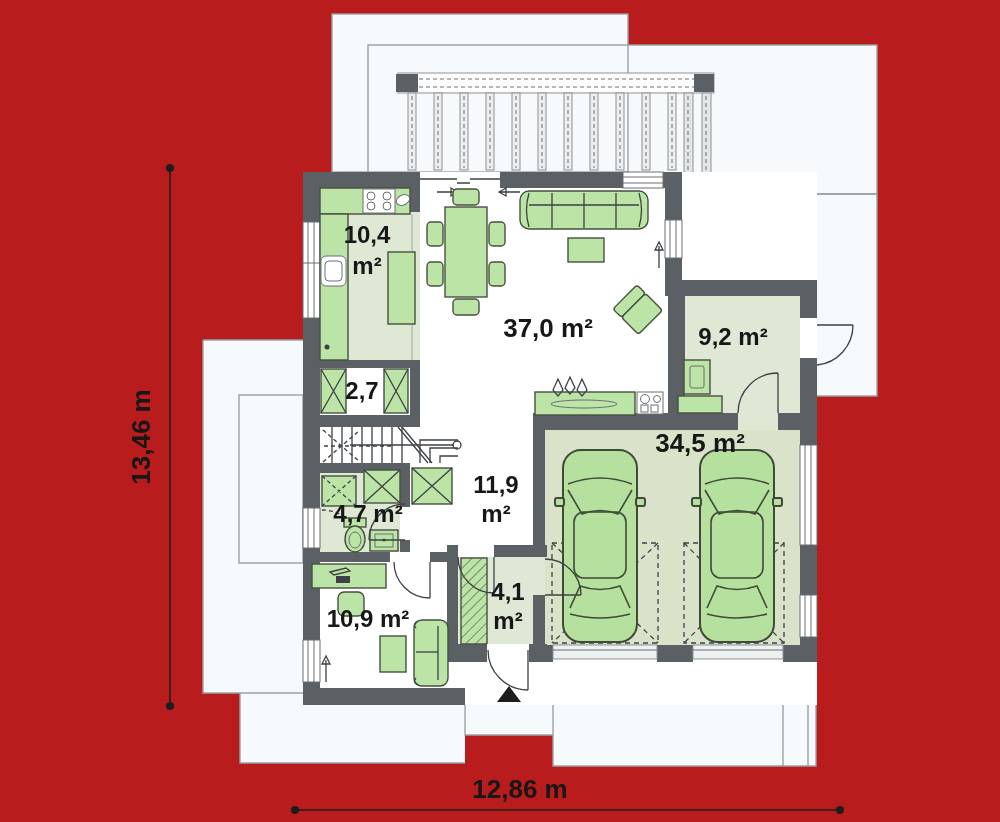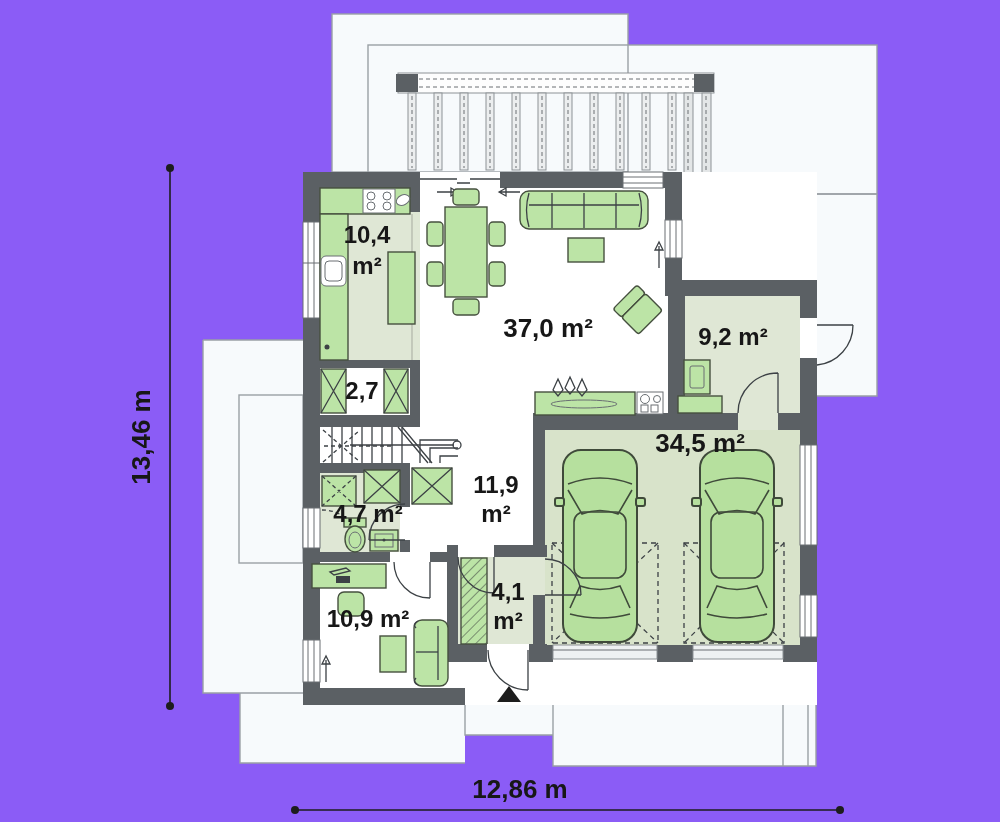--- a/index.html
+++ b/index.html
@@ -1,16 +1,16 @@
 <!DOCTYPE html>
 <html style="--wall: #5b6064; --furniture: #bce4a6; --furniture_stroke: #46503f; --car: #b6e09e; --room_tint: #dfe7d5; --garage_tint: #d8e3ca; --terrace: #f7fafc; --outline: #9aa0a5; --text: #171717;"><head>
 <meta charset="utf-8">
 <style>
   html,body{margin:0;padding:0;background:#fff;}
-  .stage{position:relative;width:1000px;height:822px;background:#8b5cf6;overflow:hidden;
+  .stage{position:relative;width:1000px;height:822px;background:#b91c1c;overflow:hidden;
          font-family:"Liberation Sans",sans-serif;}
   svg{display:block}
   .terr{fill:var(--terrace,#f7fafc);}
   .terrl{fill:none;stroke:var(--outline,#9aa0a5);stroke-width:1.4;}
   .wall{fill:var(--wall,#5b6064);}
   .tint{fill:var(--room_tint,#dfe7d5);}
   .gtint{fill:var(--garage_tint,#d8e3ca);}
   .furn{fill:var(--furniture,#bce4a6);stroke:var(--furniture_stroke,#46503f);stroke-width:1.4;}
   .car{fill:var(--car,#b6e09e);stroke:#3f4a3a;stroke-width:2;}
   .carline{fill:none;stroke:#3f4a3a;stroke-width:1.6;}

